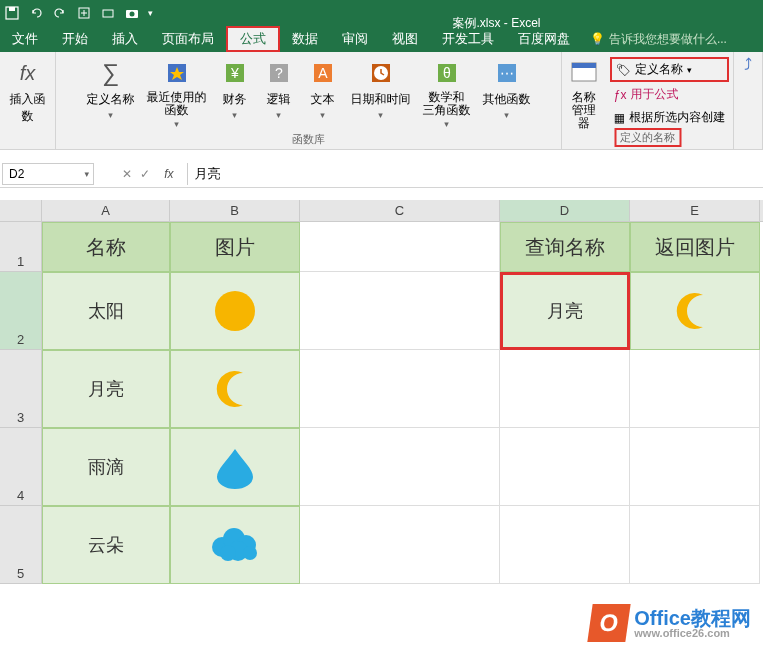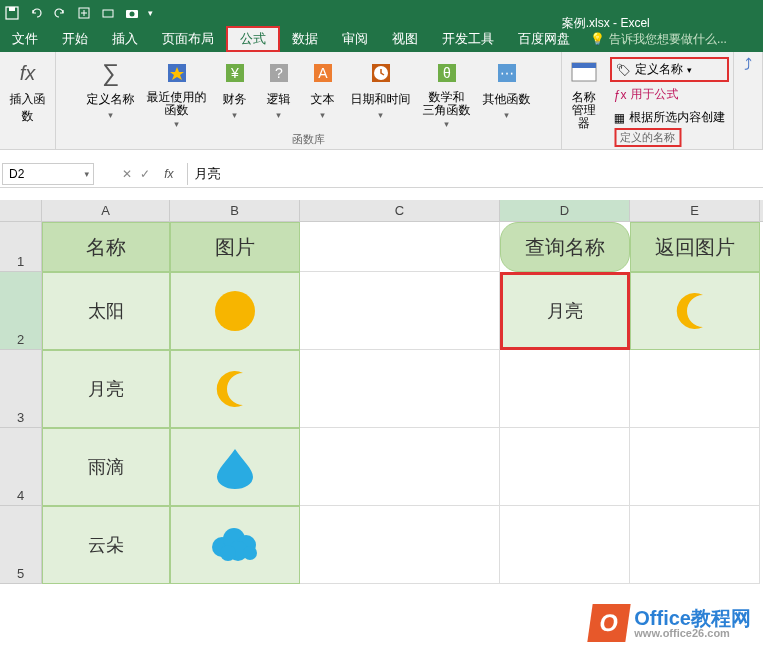--- a/index.html
+++ b/index.html
@@ -16,21 +16,21 @@
     .titlebar {
       height: 26px;
       background: #217346;
       color: #fff;
       display: flex;
       align-items: center;
       padding: 0 4px;
     }
     .qat { display: flex; align-items: center; gap: 8px; }
     .qat-icon { width: 16px; height: 16px; display: flex; align-items: center; justify-content: center; }
-    .title-text { flex: 1; text-align: center; font-size: 12px; margin-left: 300px; margin-top: 20px; }
+    .title-text { flex: 1; text-align: left; font-size: 12px; margin-left: 300px; margin-top: 20px; }
     
     .tabstrip {
       height: 26px;
       background: #217346;
       display: flex;
       align-items: center;
     }
     .tab {
       padding: 4px 12px;
       color: #fff;
@@ -417,21 +417,21 @@
     <div class="col-h" style="width:200px;">C</div>
     <div class="col-h sel" style="width:130px;">D</div>
     <div class="col-h" style="width:130px;">E</div>
   </div>
 
   <div class="grid-row">
     <div class="row-h" style="height:50px;">1</div>
     <div class="cell tbl-cell tbl-header" style="width:128px;height:50px;">名称</div>
     <div class="cell tbl-cell tbl-header" style="width:130px;height:50px;">图片</div>
     <div class="cell" style="width:200px;height:50px;"></div>
-    <div class="cell tbl-cell tbl-header" style="width:130px;height:50px;border-radius:18px;">查询名称</div>
+    <div class="cell tbl-cell tbl-header" style="width:130px;height:50px;">查询名称</div>
     <div class="cell tbl-cell tbl-header" style="width:130px;height:50px;">返回图片</div>
   </div>
 
   <div class="grid-row">
     <div class="row-h sel" style="height:78px;">2</div>
     <div class="cell tbl-cell" style="width:128px;height:78px;">太阳</div>
     <div class="cell tbl-cell" style="width:130px;height:78px;">
       <svg width="44" height="44">
           <circle cx="22" cy="22" r="20" fill="#f7b500"></circle>
         </svg>

